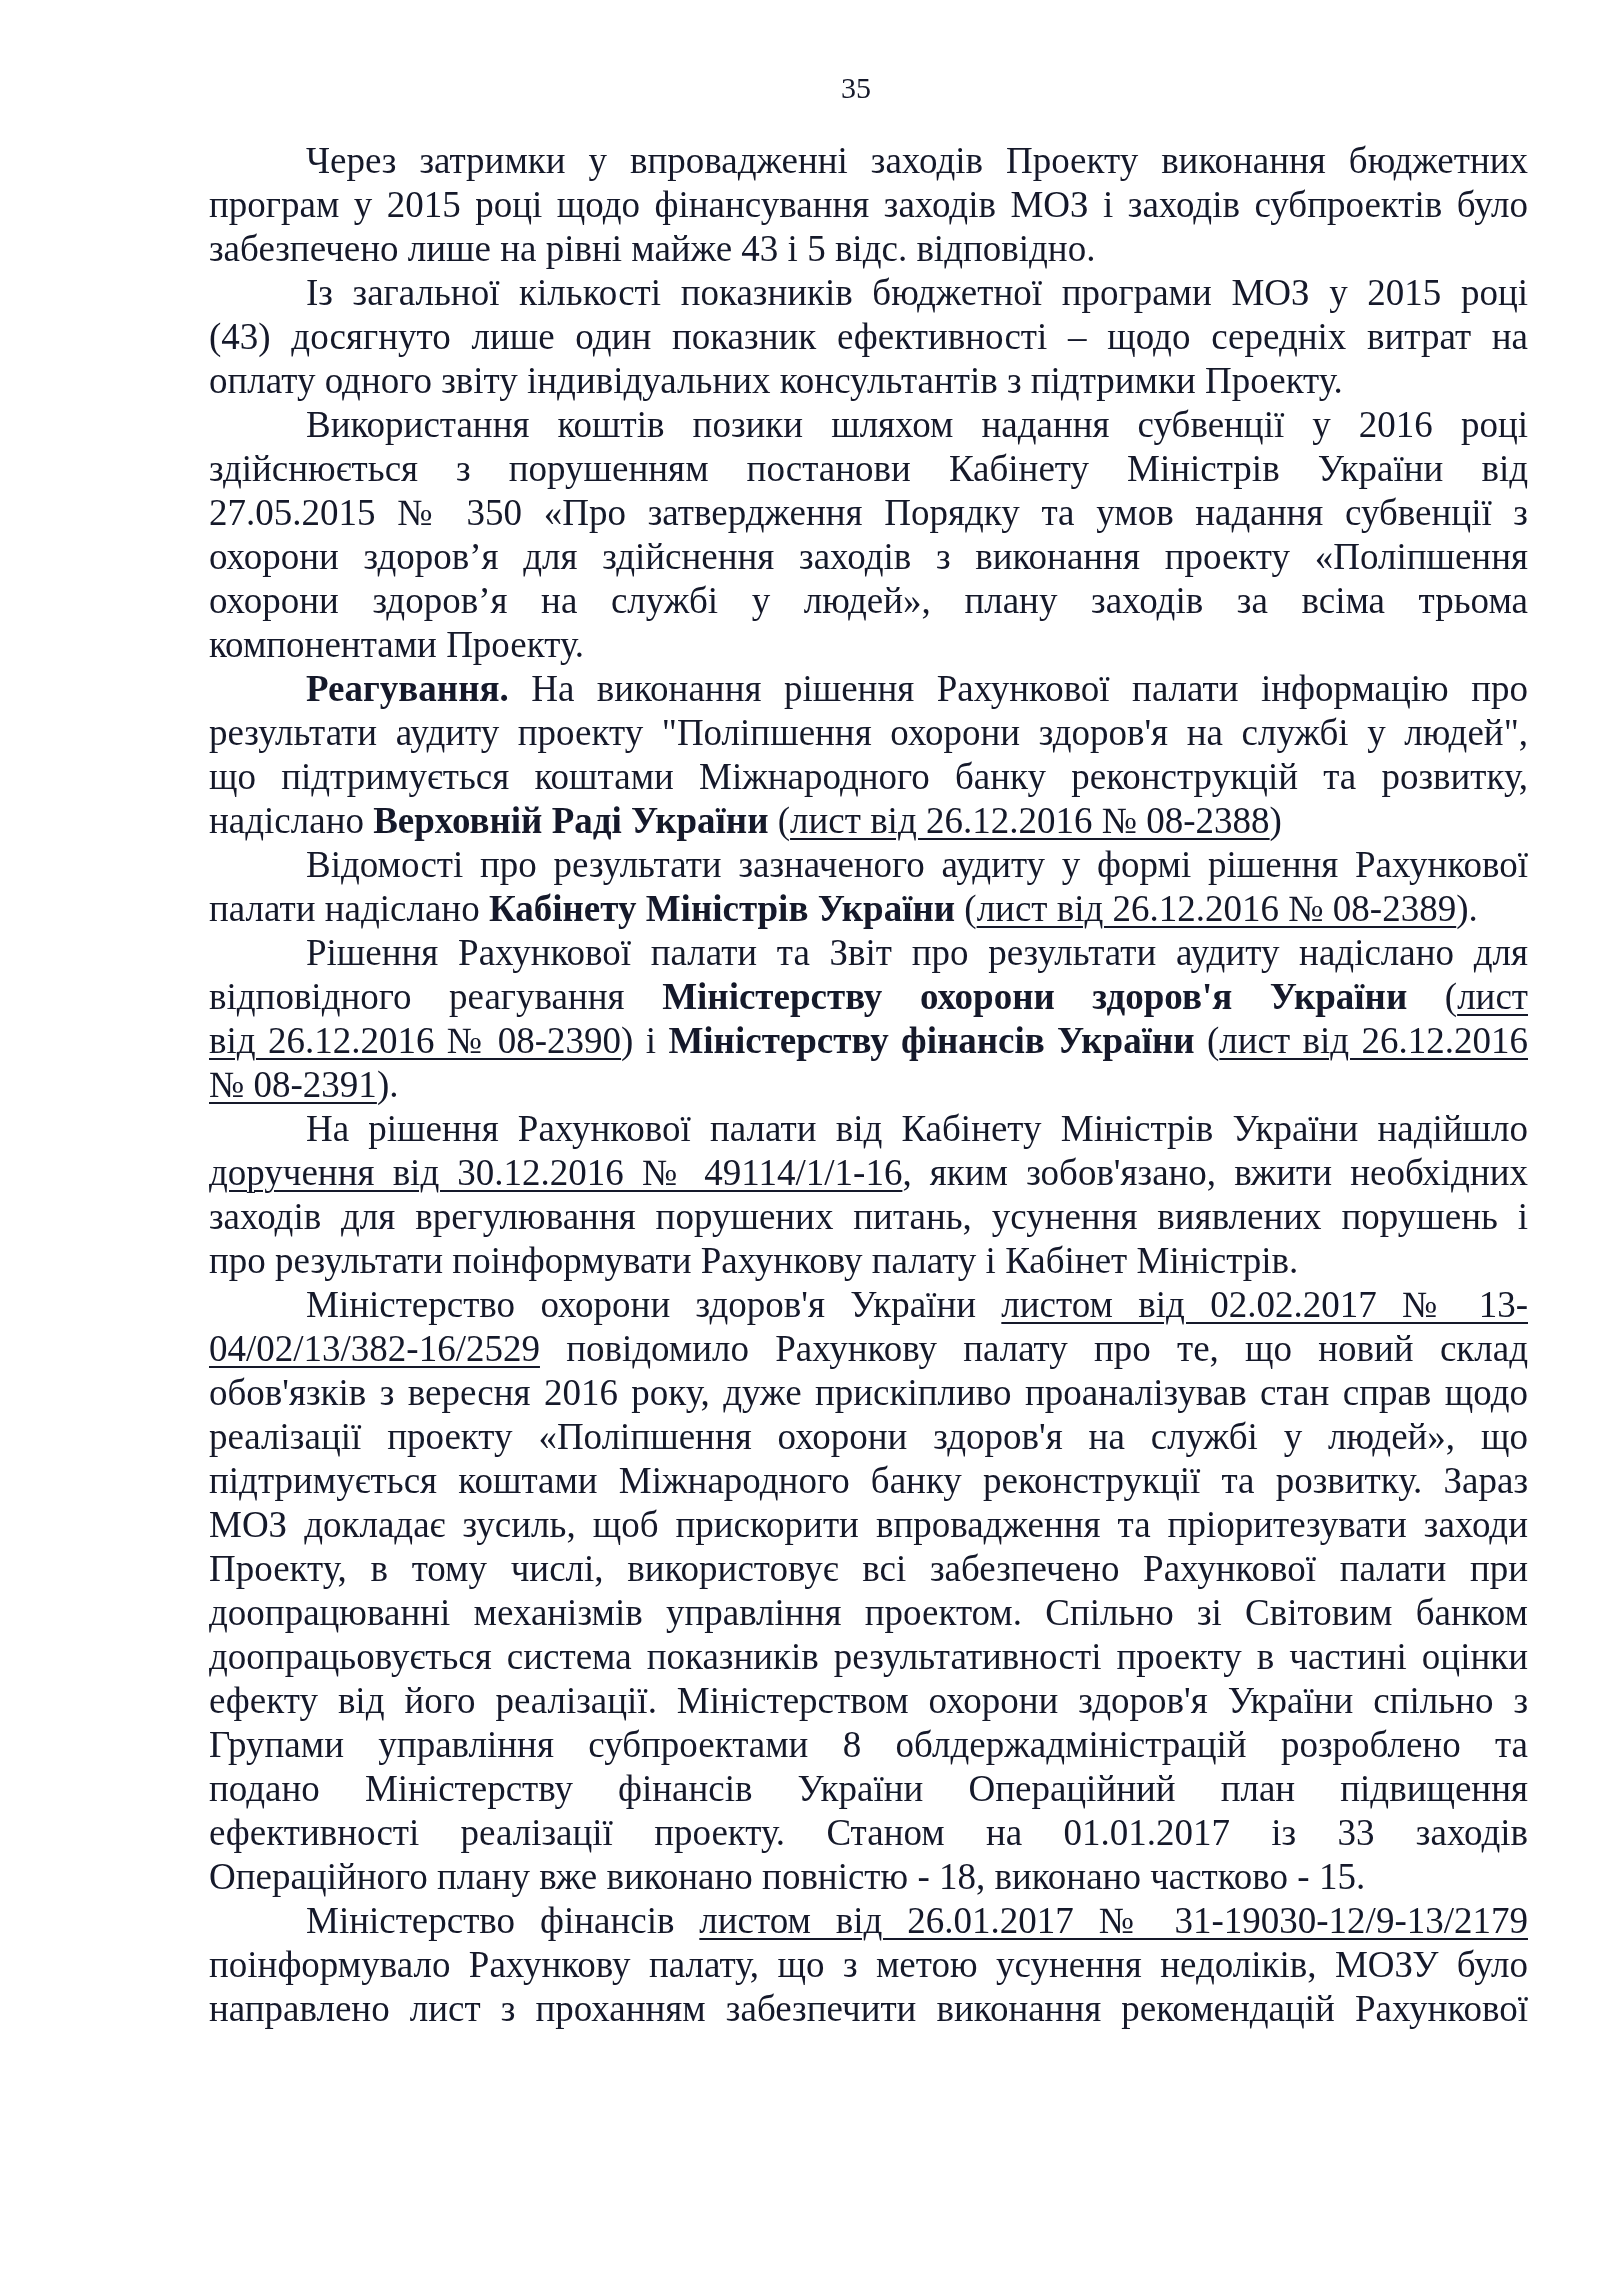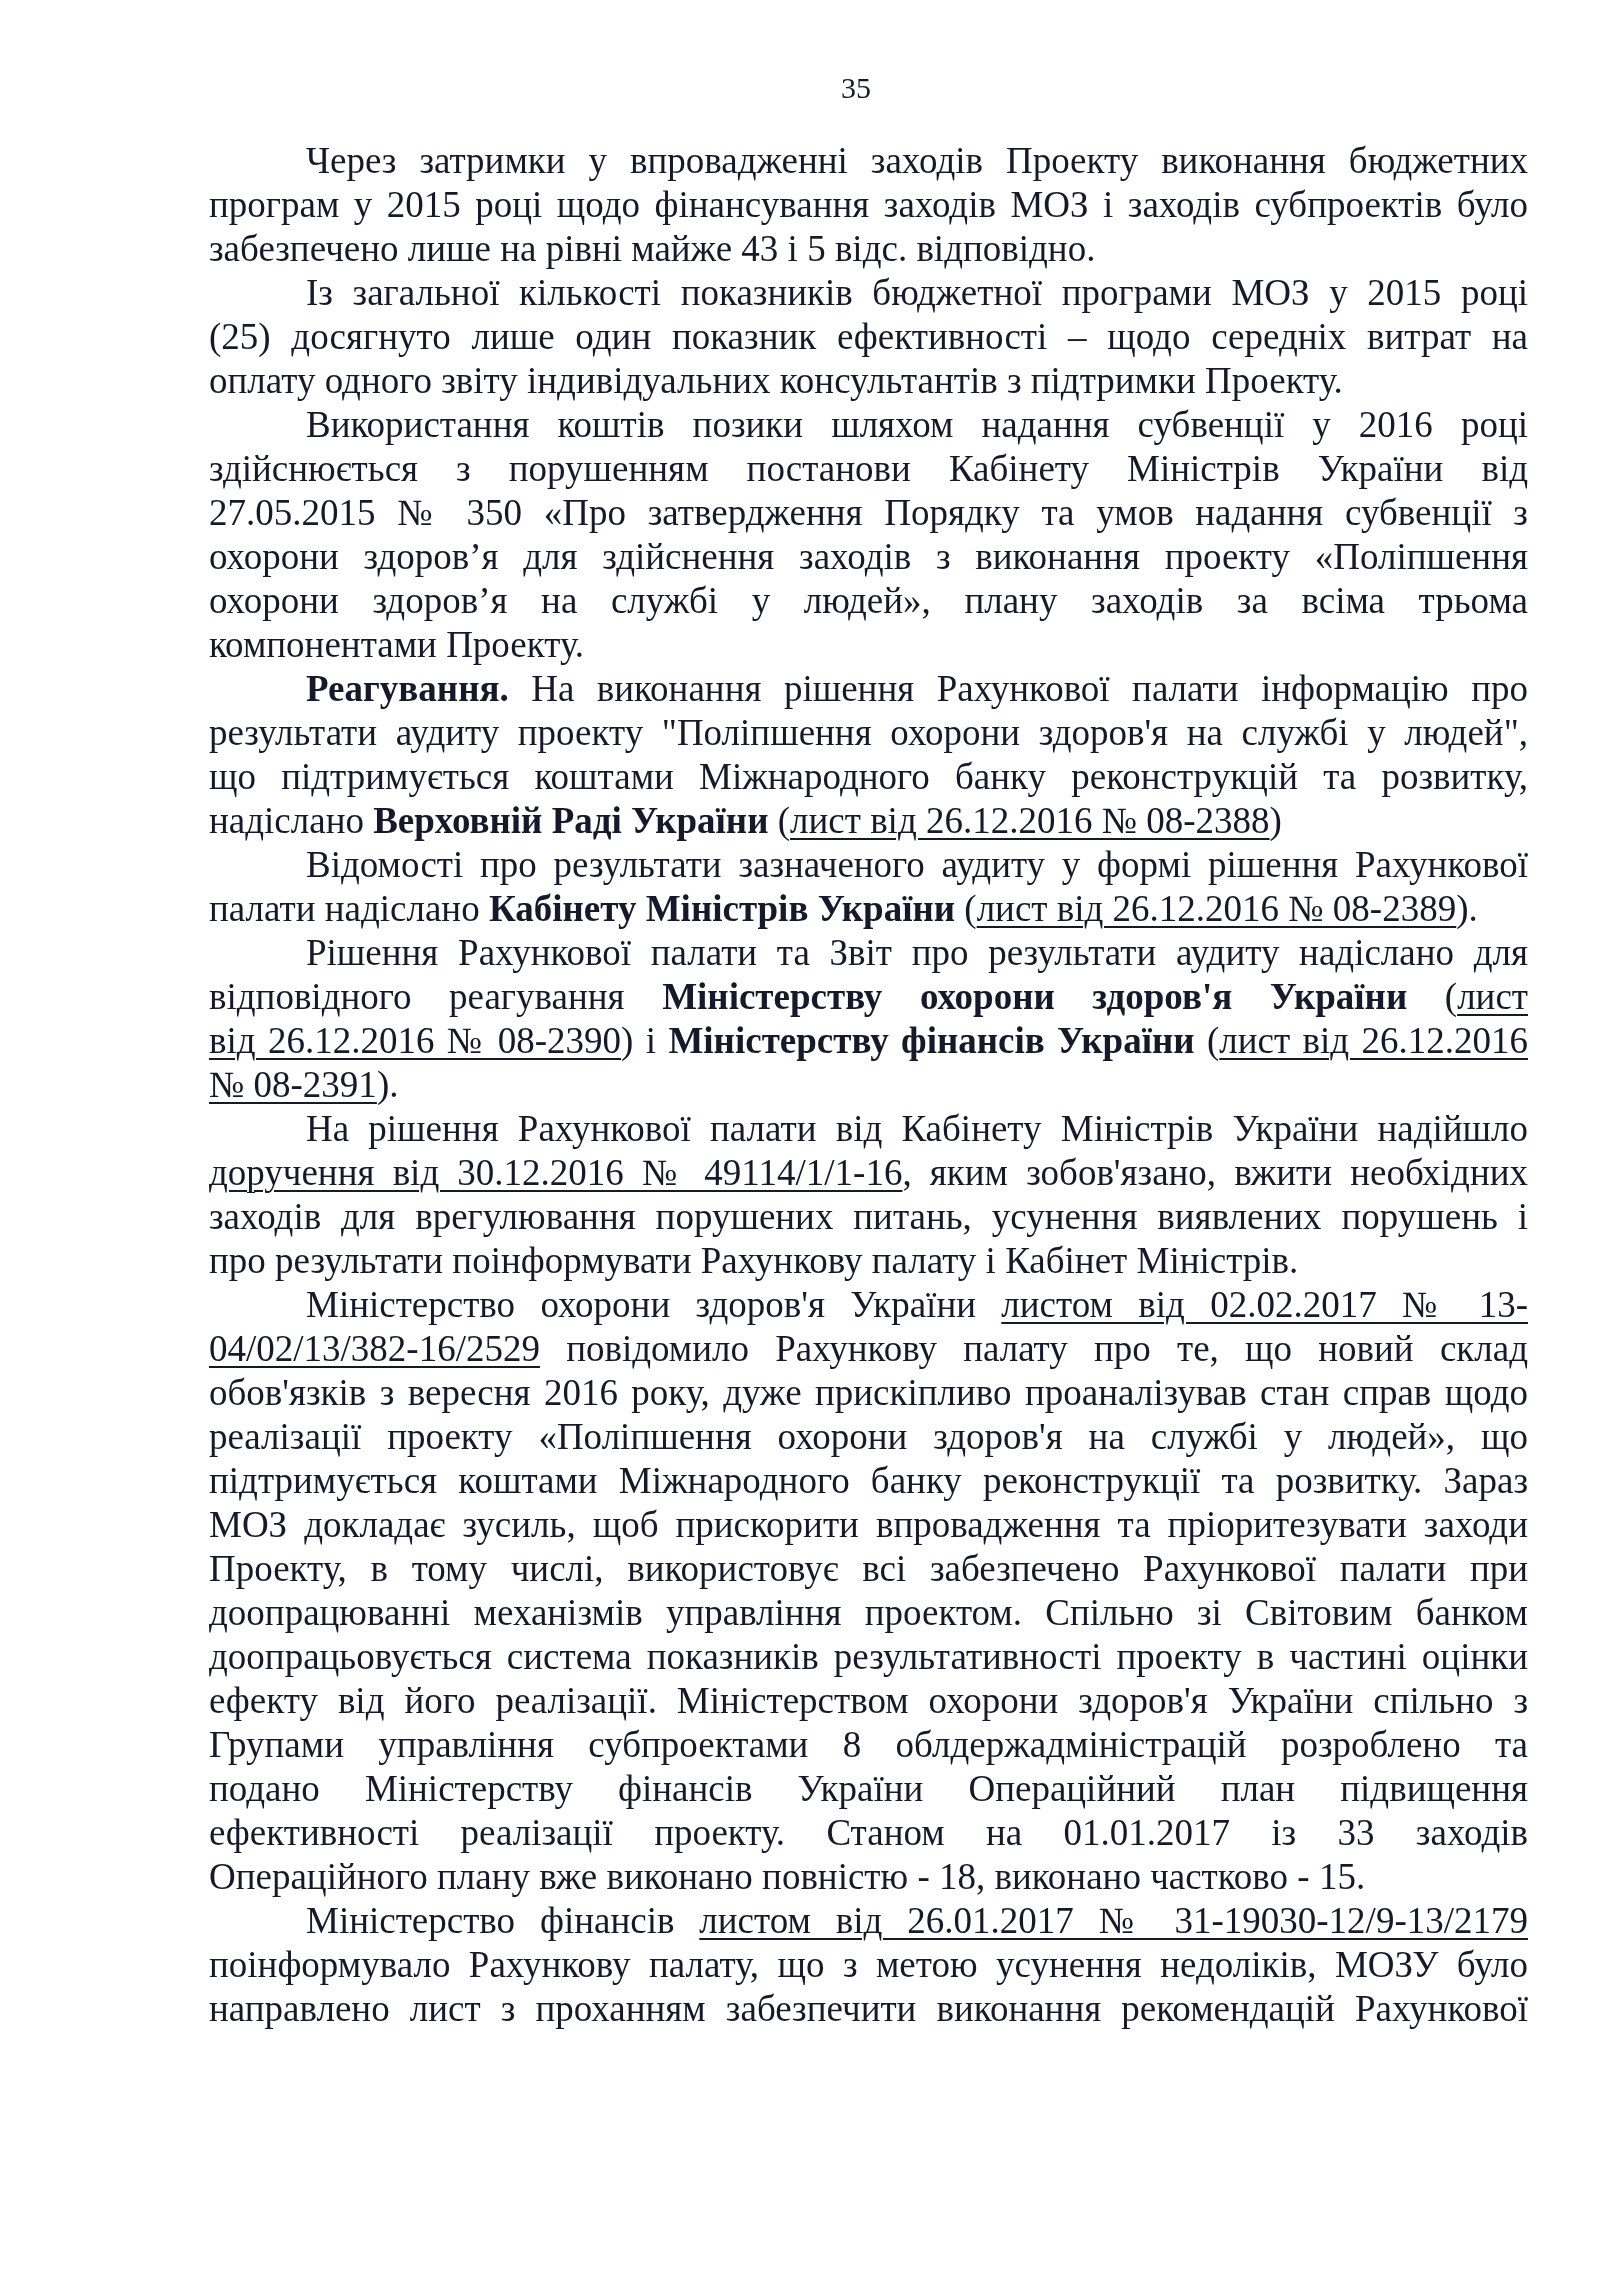--- a/index.html
+++ b/index.html
@@ -68,21 +68,21 @@
 <div class="page">
   <div class="page-number">35</div>
   <div class="body-text" id="body-text">
       <div class="paragraph">
         <div class="line indent"><span class="seg">Через затримки у впровадженні заходів Проекту виконання бюджетних</span></div>
         <div class="line"><span class="seg">програм у 2015 році щодо фінансування заходів МОЗ і заходів субпроектів було</span></div>
         <div class="line last"><span class="seg">забезпечено лише на рівні майже 43 і 5 відс. відповідно.</span></div>
       </div>
       <div class="paragraph">
         <div class="line indent"><span class="seg">Із загальної кількості показників бюджетної програми МОЗ у 2015 році</span></div>
-        <div class="line"><span class="seg">(25) досягнуто лише один показник ефективності – щодо середніх витрат на</span></div>
+        <div class="line"><span class="seg">(43) досягнуто лише один показник ефективності – щодо середніх витрат на</span></div>
         <div class="line last"><span class="seg">оплату одного звіту індивідуальних консультантів з підтримки Проекту.</span></div>
       </div>
       <div class="paragraph">
         <div class="line indent"><span class="seg">Використання коштів позики шляхом надання субвенції у 2016 році</span></div>
         <div class="line"><span class="seg">здійснюється з порушенням постанови Кабінету Міністрів України від</span></div>
         <div class="line"><span class="seg">27.05.2015 № 350 «Про затвердження Порядку та умов надання субвенції з</span></div>
         <div class="line"><span class="seg">охорони здоров’я для здійснення заходів з виконання проекту «Поліпшення</span></div>
         <div class="line"><span class="seg">охорони здоров’я на службі у людей», плану заходів за всіма трьома</span></div>
         <div class="line last"><span class="seg">компонентами Проекту.</span></div>
       </div>

